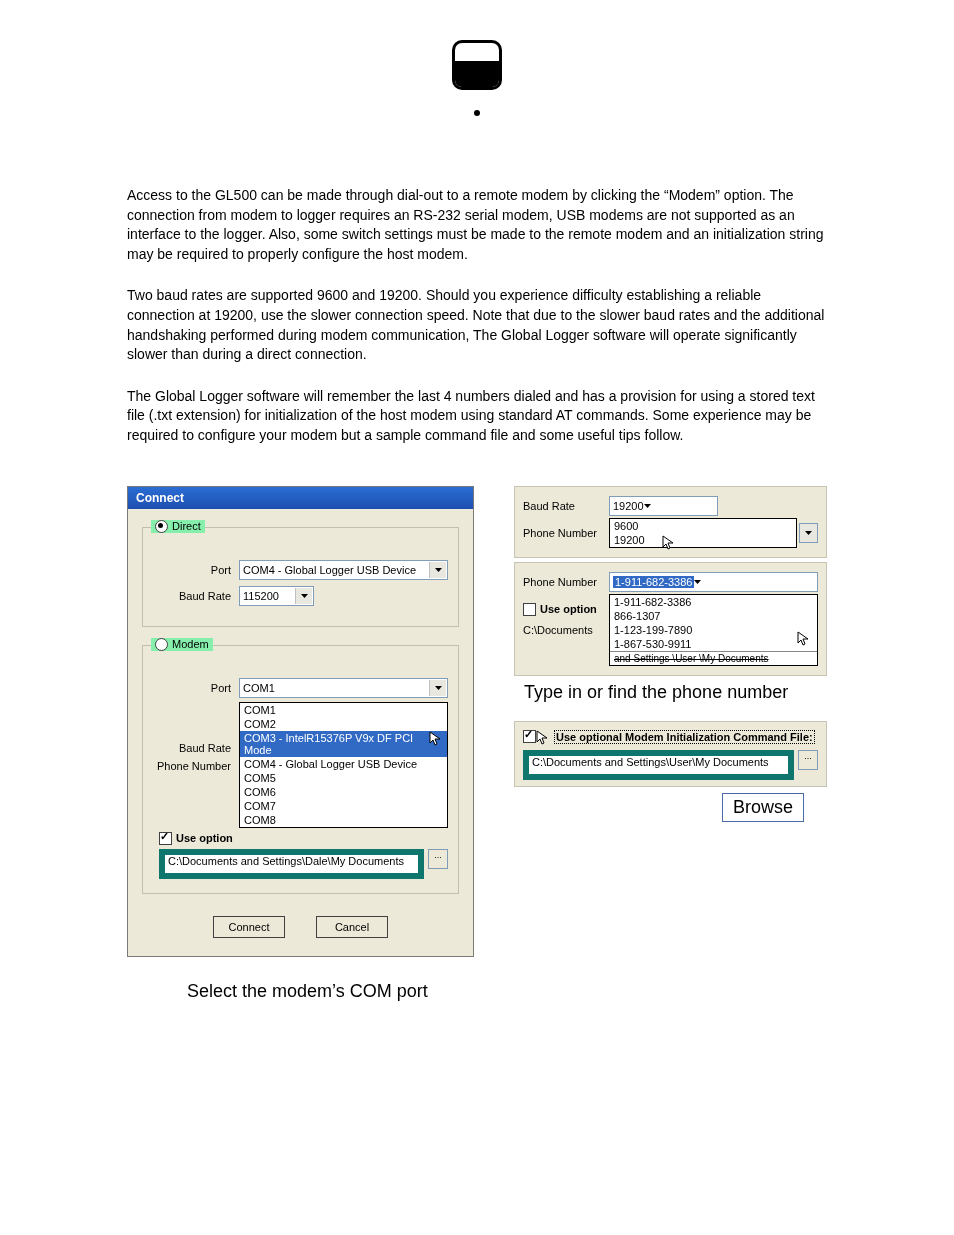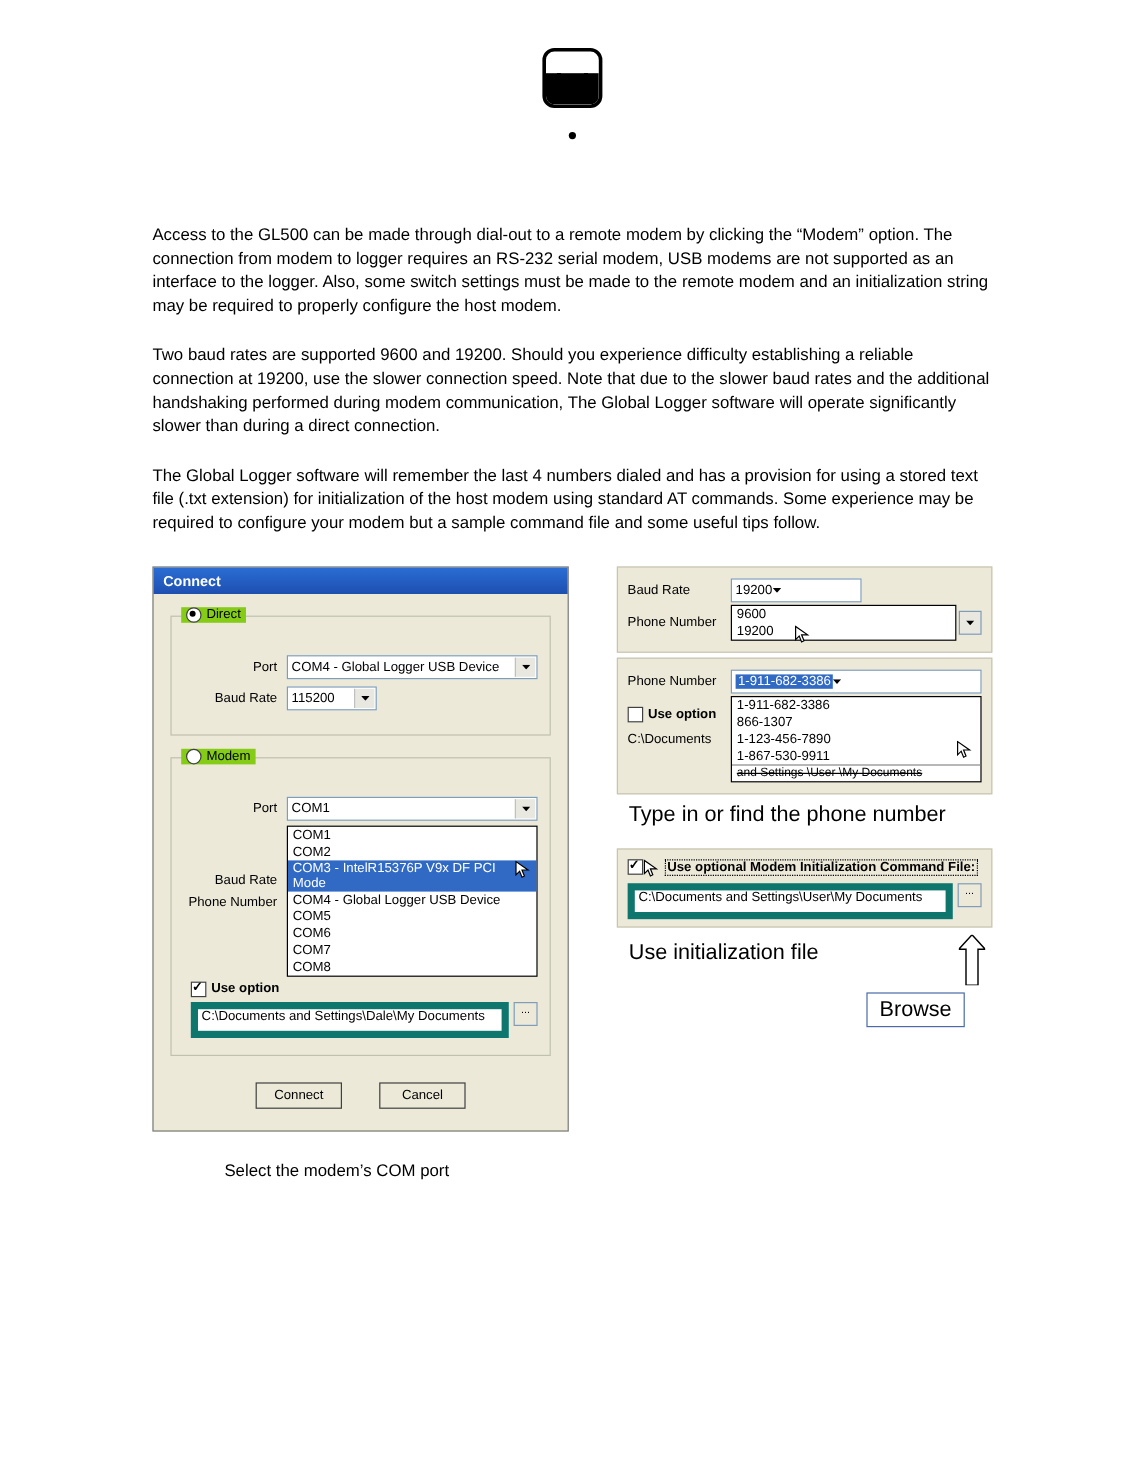--- a/index.html
+++ b/index.html
@@ -43,21 +43,21 @@
   }
   .paras p {
     font-size: 14px;
     line-height: 1.4;
     color: #000;
     margin: 0 0 22px 0;
   }
   .row {
     display: flex;
     gap: 40px;
-    margin-top: 26px;
+    margin-top: 40px;
     align-items: flex-start;
   }
   
   .dlg {
     width: 345px;
     background: #ece9d8;
     border: 1px solid #7a7a7a;
     font-family: Tahoma, Arial, sans-serif;
     font-size: 11px;
   }
@@ -71,21 +71,21 @@
   .groupbox {
     border: 1px solid #c0c0b0;
     margin: 18px 14px 10px 14px;
     padding: 26px 10px 14px 10px;
     position: relative;
   }
   .grouphead {
     position: absolute;
     top: -8px;
     left: 8px;
-    background: #84cc16;
+    background: #86efac;
     padding: 0 4px;
     display: flex;
     align-items: center;
     gap: 4px;
   }
   .radio {
     width: 11px; height: 11px; border: 1px solid #404040; border-radius: 50%;
     display: inline-block; background: #fff; position: relative;
   }
   .radio.on::after {
@@ -152,21 +152,21 @@
   }
   .winbtn {
     width: 72px; height: 22px; border: 1px solid #404040; background: #ece9d8;
     font-family: inherit; font-size: 11px; margin: 0 14px;
   }
   .browsebtn {
     width: 18px; height: 18px; border: 1px solid #7f9db9; background: #ece9d8;
     font-size: 9px; text-align: center;
   }
   .caption {
-    font-size: 14px;
+    font-size: 18px;
     margin: 24px 0 0 60px;
   }
   
   .right { width: 330px; font-family: Tahoma, Arial, sans-serif; font-size: 11px; }
   .panel {
     background: #ece9d8;
     border: 1px solid #c8c4b4;
     padding: 6px 8px;
     margin-bottom: 4px;
   }
@@ -353,21 +353,21 @@
               <span class="checkbox"></span>
               <span>Use option</span>
             </div>
             <div style="margin-top:8px;">
               <span>C:\Documents</span>
             </div>
           </div>
           <div class="droplist" style="margin-left:0; flex:1; position:relative;">
             <div>1-911-682-3386</div>
             <div>866-1307</div>
-            <div class="sel">1-123-456-7890</div>
+            <div class="sel">1-123-199-7890</div>
             <div>1-867-530-9911</div>
             <svg class="cursor" style="right:6px; top:36px;" width="14" height="16">
                 <path d="M1 1 L1 12 L4 9 L6 14 L8 13 L6 8 L11 8 Z" fill="#fff" stroke="#000" stroke-width="1"></path>
               </svg>
             <div style="text-decoration:line-through; font-size:10px; padding:1px 4px; border-top:1px solid #888;"><span> and Settings \User \My Documents</span></div>
           </div>
         </div>
       </div>
       <div class="rlcap">Type in or find the phone number</div>
 
@@ -377,26 +377,18 @@
           <svg class="cursor" style="position:static; margin-left:-4px; margin-top:2px;" width="14" height="16">
               <path d="M1 1 L1 12 L4 9 L6 14 L8 13 L6 8 L11 8 Z" fill="#fff" stroke="#000" stroke-width="1"></path>
             </svg>
           <span style="border:1px dotted #000; padding:0 1px;">Use optional Modem Initialization Command File:</span>
         </div>
         <div class="pathrow" style="margin:0;">
           <div class="pathbox">C:\Documents and Settings\User\My Documents</div>
           <div class="browsebtn">...</div>
         </div>
       </div>
-      <div style="display:flex; align-items:flex-start;">
-        <div class="rlcap" style="flex:1; margin-bottom:0;">Use initialization file</div>
-        <div class="uparrow" style="margin:2px 6px 0 0;">
-          <svg width="22" height="42">
-              <path d="M11 0 L22 12 L16 12 L16 42 L6 42 L6 12 L0 12 Z" fill="#fff" stroke="#000" stroke-width="1.2"></path>
-            </svg>
-        </div>
-      </div>
       <div class="uparrow-wrap">
         <div class="browsebox">Browse</div>
       </div>
     </div>
   </div>
 </div>
 
 </body></html>

